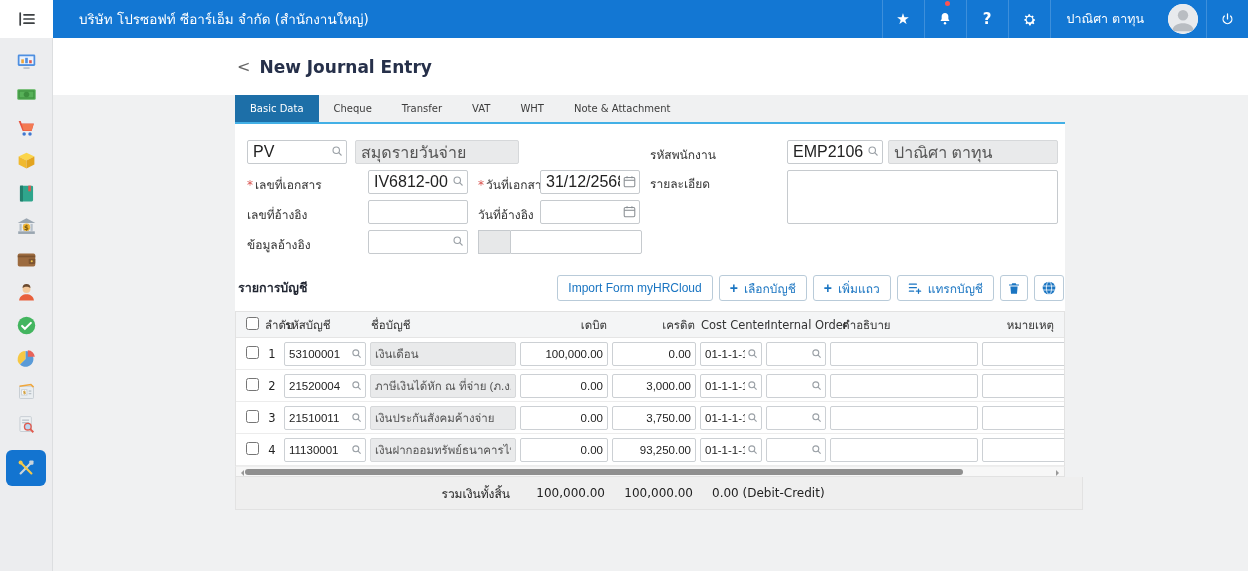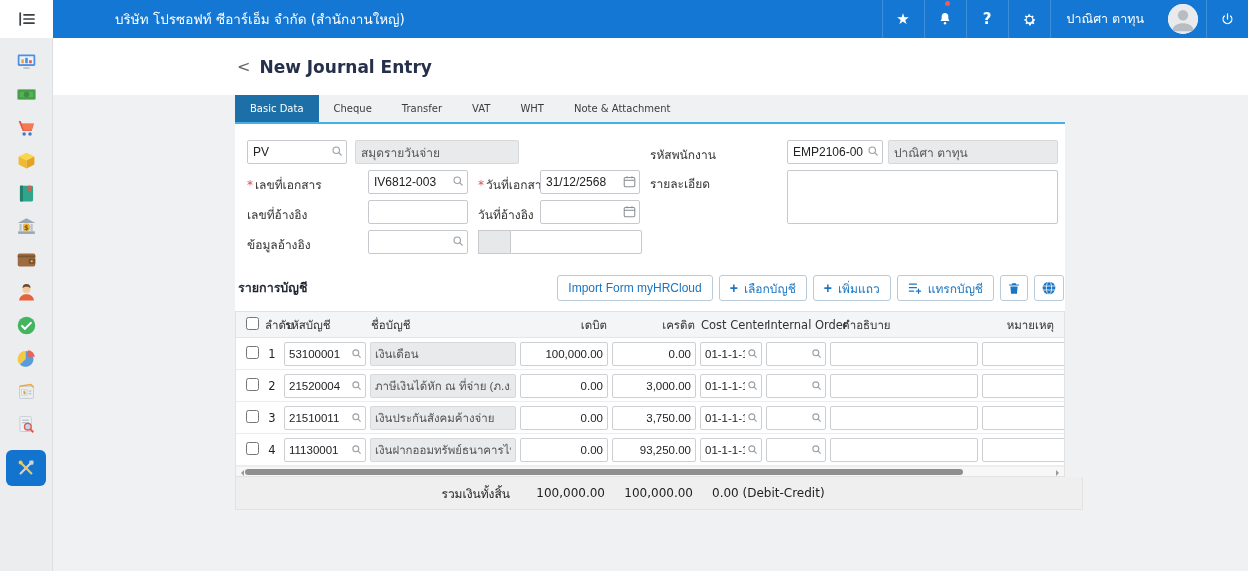--- a/index.html
+++ b/index.html
@@ -9,21 +9,21 @@
 
   
   .sidebar { position:absolute; left:0; top:0; width:53px; height:571px; background:#ecedef; border-right:1px solid #dcdee0; z-index:6; }
   .menu-cell { width:53px; height:38px; background:#fff; display:flex; align-items:center; justify-content:center; cursor:pointer; }
   .side-icons { display:flex; flex-direction:column; align-items:center; padding-top:13px; }
   .side-ic { width:22px; height:21px; margin-bottom:12px; display:flex; align-items:center; justify-content:center; cursor:pointer; }
   .tools-active { width:40px; height:36px; margin-top:3px; background:#1374d0; border-radius:6px; display:flex; align-items:center; justify-content:center; cursor:pointer; }
 
   
   .topbar { position:absolute; left:53px; top:0; right:0; height:38px; background:#1377d3; display:flex; align-items:center; color:#fff; }
-  .company { padding-left:26px; font-size:13.5px; flex:1; white-space:nowrap;margin-left:36px; }
+  .company { padding-left:26px; font-size:13.5px; flex:1; white-space:nowrap; }
   .top-right { display:flex; align-items:stretch; height:38px; }
   .top-cell { width:42px; display:flex; align-items:center; justify-content:center; border-left:1px solid rgba(255,255,255,0.18); position:relative; cursor:pointer; }
   .help-glyph { font-size:15px; font-weight:bold; }
   .star-glyph { font-size:15px; }
   .ndot { position:absolute; top:1px; left:20px; width:5px; height:5px; border-radius:50%; background:#ff5350; }
   .username { padding:0 16px; font-size:12.5px; border-left:1px solid rgba(255,255,255,0.18); display:flex; align-items:center; white-space:nowrap; cursor:pointer; }
   .avatar-cell { width:46px; display:flex; align-items:center; justify-content:center; cursor:pointer; }
   .avatar { width:30px; height:30px; border-radius:50%; overflow:hidden; background:#fff; }
 
   
@@ -47,21 +47,21 @@
   .panel-body { background:#fff; padding:0 0 0 0; min-height:378px; position:relative; }
 
   
   .form { position:relative; height:150px; }
   .frow { position:absolute; display:flex; left:12px; }
   .r1{top:16px;} .r2{top:46px;} .r3{top:76px;} .r4{top:106px;}
   .lbl { width:121px; font-size:12px; color:#333; padding-top:5px; white-space:nowrap; }
   .lbl2 { width:62px; margin-left:10px; padding-top:5px; font-size:12px; white-space:nowrap; }
   .req { color:#d9534f; margin-right:2px; }
   .fld { position:relative; }
-  .ip { height:24px; border:1px solid #c6cace; border-radius:2px; font-size:12px; padding:0 5px; color:#222; outline:none; background:#fff; width:100px; }
+  .ip { height:24px; border:1px solid #c6cace; border-radius:2px; font-size:16px; padding:0 5px; color:#222; outline:none; background:#fff; width:100px; }
   .ip.icp { padding-right:19px; }
   .gly { position:absolute; right:4px; top:5px; cursor:pointer; }
   .ro { background:#e9eaeb; border-color:#d6d8da; color:#555; }
   .w164 { width:164px; margin-left:8px; }
   .grp { display:flex; margin-left:10px; }
   .graybox { width:32px; height:24px; background:#e7e8e9; border:1px solid #c6cace; border-right:none; cursor:pointer; }
   .grp .ip { width:132px; border-radius:0 2px 2px 0; }
   .rcol { position:absolute; left:415px; top:16px; display:flex; }
   .lblr { width:137px; padding-top:5px; font-size:12px; white-space:nowrap; }
   .rlabel2 { position:absolute; left:415px; top:50px; font-size:12px; }

